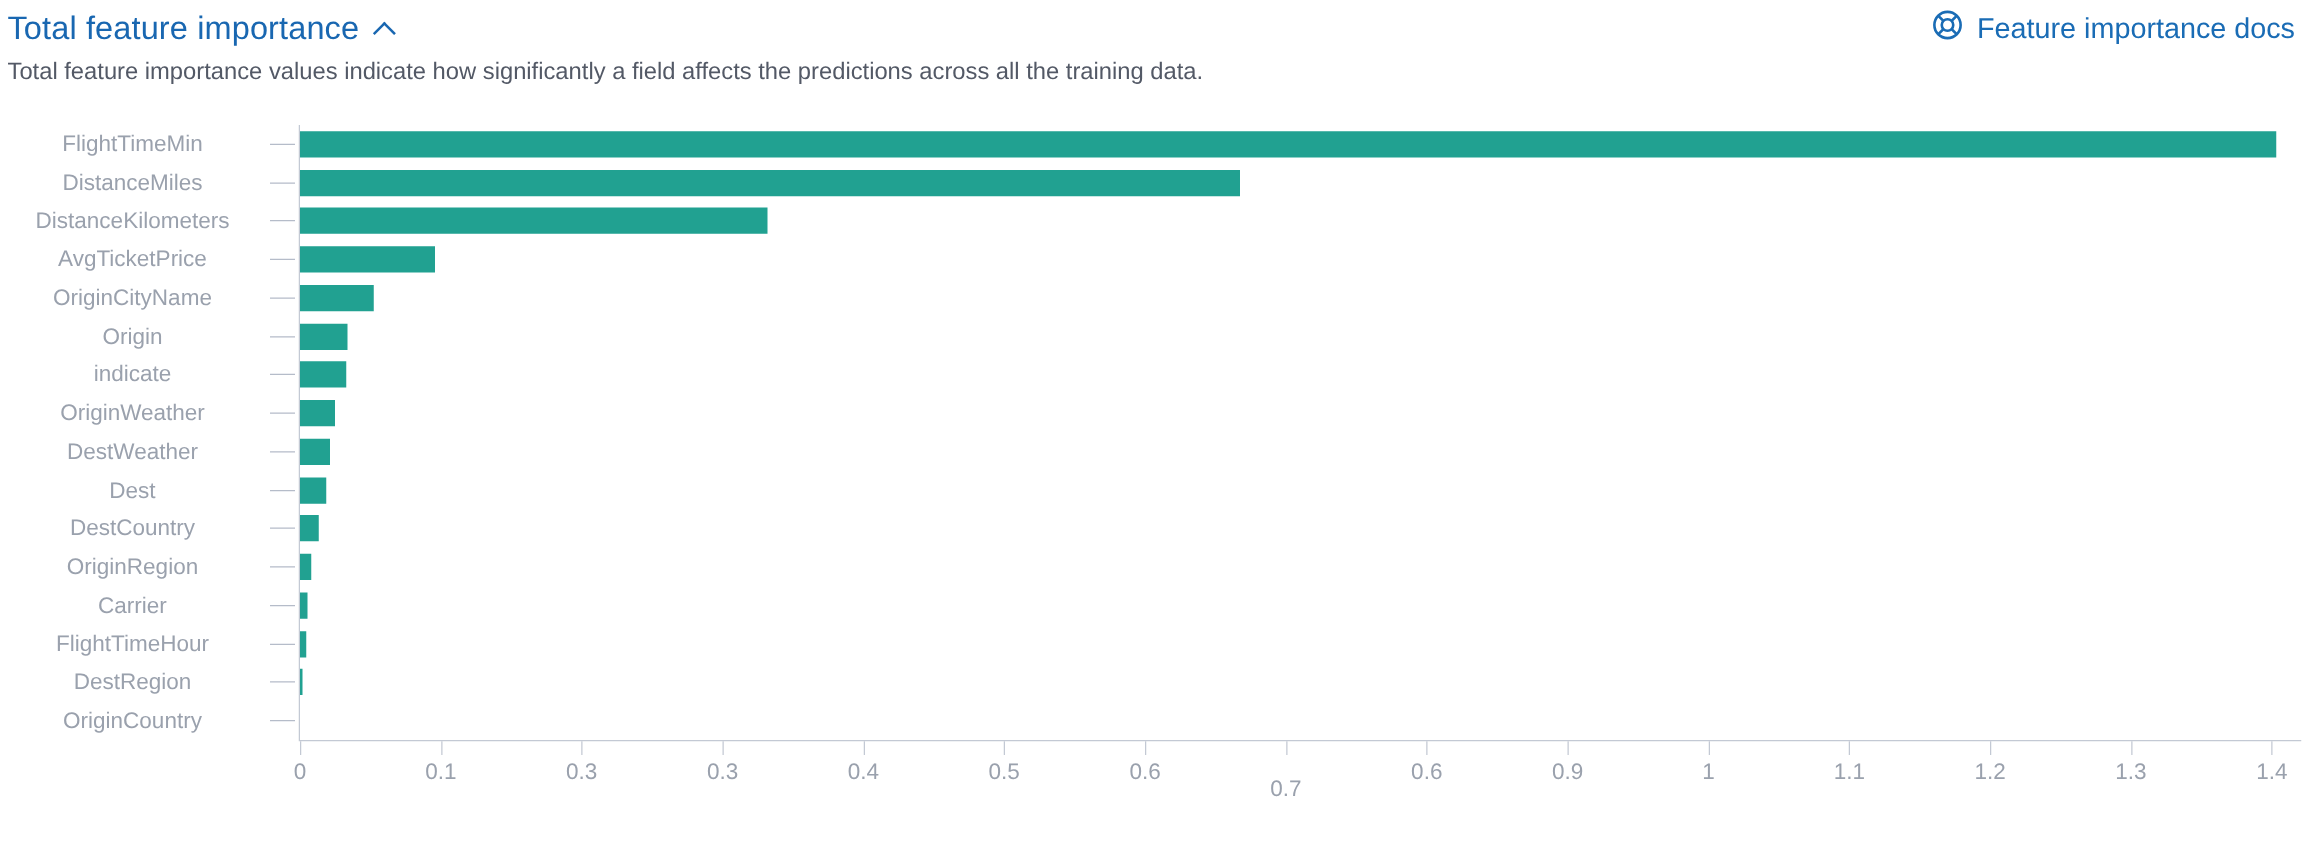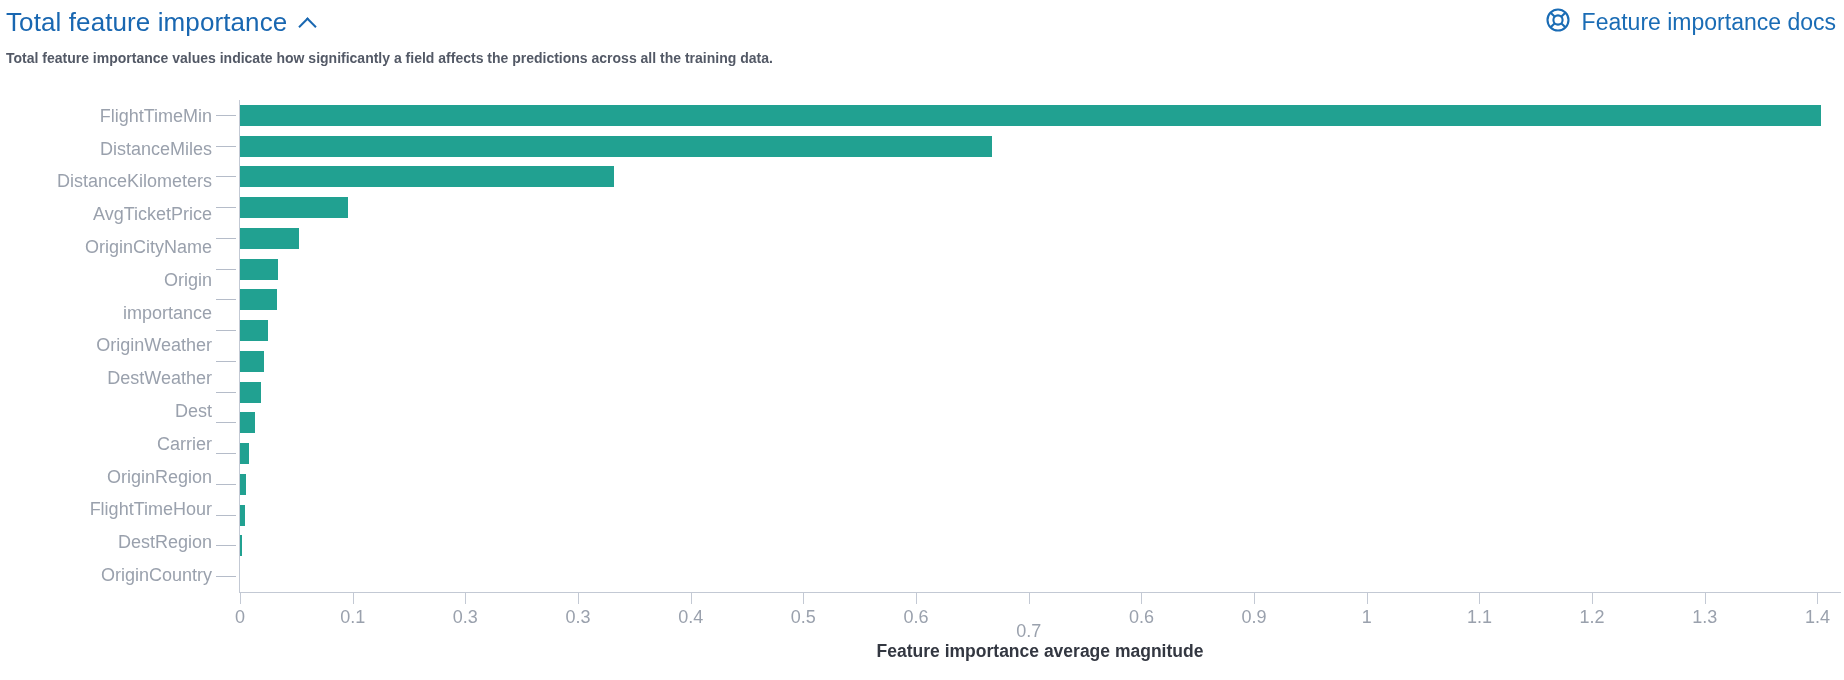--- a/index.html
+++ b/index.html
@@ -65,24 +65,24 @@
     line-height: 27px;
     color: #1a6cb5;
     font-weight: 400;
   }
   .lifebuoy-icon { display: block; }
 
   
   .panel-desc {
     position: absolute;
     left: 6px; top: 46px;
-    font-size: 14px;
+    font-size: 19px;
     line-height: 24px;
     color: #535966;
-    font-weight: 700;
+    font-weight: 400;
   }
 
   
   .chart-wrap {
     position: absolute;
     left: 0; top: 92px;
     width: 1844px; height: 588px;
   }
   .plot-area {
     position: absolute;
@@ -107,21 +107,21 @@
 
   
   .y-labels {
     position: absolute;
     left: 0; top: 8px;
     width: 212px; height: 492px;
     display: flex; flex-direction: column;
   }
   .y-label-cell {
     flex: 1 1 0;
-    display: flex; align-items: center; justify-content: flex-end;
+    display: flex; align-items: center; justify-content: center;
   }
   .y-label-text {
     font-size: 18px;
     line-height: 21px;
     color: #9aa1ad;
     white-space: nowrap;
   }
   
   .y-ticks {
     position: absolute;
@@ -230,36 +230,39 @@
         <div class="y-label-cell">
           <span class="y-label-text">AvgTicketPrice</span>
         </div>
         <div class="y-label-cell">
           <span class="y-label-text">OriginCityName</span>
         </div>
         <div class="y-label-cell">
           <span class="y-label-text">Origin</span>
         </div>
         <div class="y-label-cell">
-          <span class="y-label-text">importance</span>
+          <span class="y-label-text">indicate</span>
         </div>
         <div class="y-label-cell">
           <span class="y-label-text">OriginWeather</span>
         </div>
         <div class="y-label-cell">
           <span class="y-label-text">DestWeather</span>
         </div>
         <div class="y-label-cell">
           <span class="y-label-text">Dest</span>
         </div>
         <div class="y-label-cell">
+          <span class="y-label-text">DestCountry</span>
+        </div>
+        <div class="y-label-cell">
+          <span class="y-label-text">OriginRegion</span>
+        </div>
+        <div class="y-label-cell">
           <span class="y-label-text">Carrier</span>
-        </div>
-        <div class="y-label-cell">
-          <span class="y-label-text">OriginRegion</span>
         </div>
         <div class="y-label-cell">
           <span class="y-label-text">FlightTimeHour</span>
         </div>
         <div class="y-label-cell">
           <span class="y-label-text">DestRegion</span>
         </div>
         <div class="y-label-cell">
           <span class="y-label-text">OriginCountry</span>
         </div>
@@ -398,16 +401,15 @@
         <div class="x-tick-label" style="left: 788.732px; margin-top: 14px;">0.7</div>
         <div class="x-tick-label" style="left: 901.408px;">0.6</div>
         <div class="x-tick-label" style="left: 1014.08px;">0.9</div>
         <div class="x-tick-label" style="left: 1126.76px;">1</div>
         <div class="x-tick-label" style="left: 1239.44px;">1.1</div>
         <div class="x-tick-label" style="left: 1352.11px;">1.2</div>
         <div class="x-tick-label" style="left: 1464.79px;">1.3</div>
         <div class="x-tick-label" style="left: 1577.46px;">1.4</div>
       </div>
 
-    <div class="x-axis-title">Feature importance average magnitude</div>
   </div>
 
 </div>
 
 </body></html>

